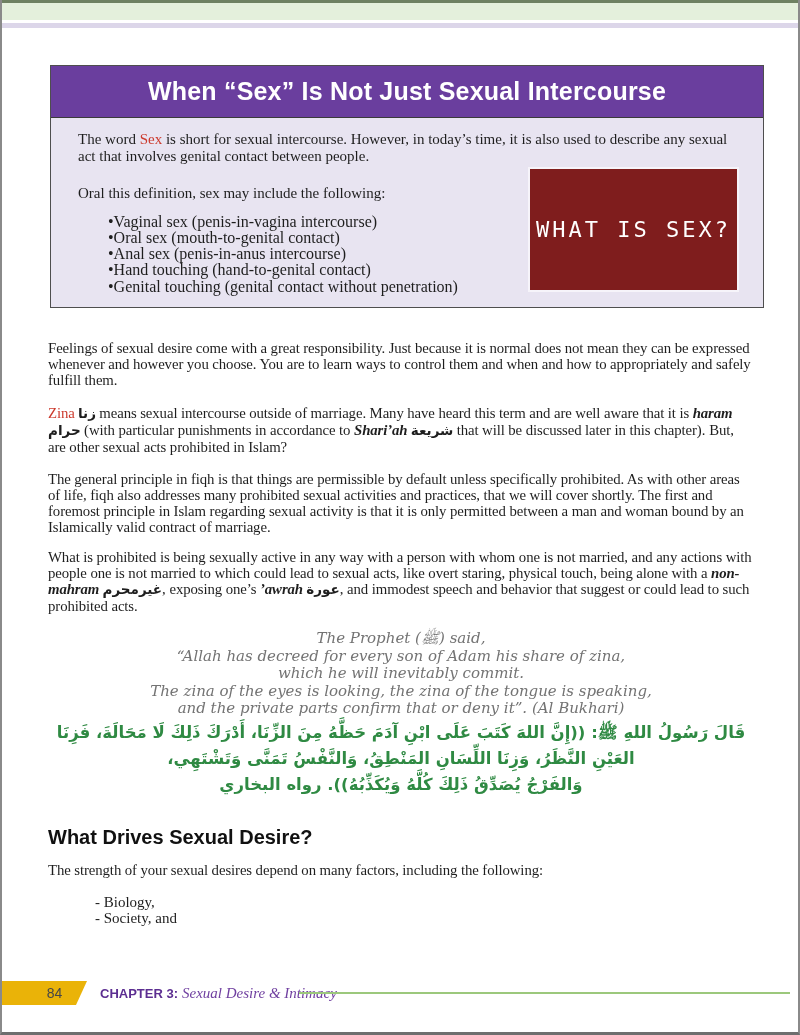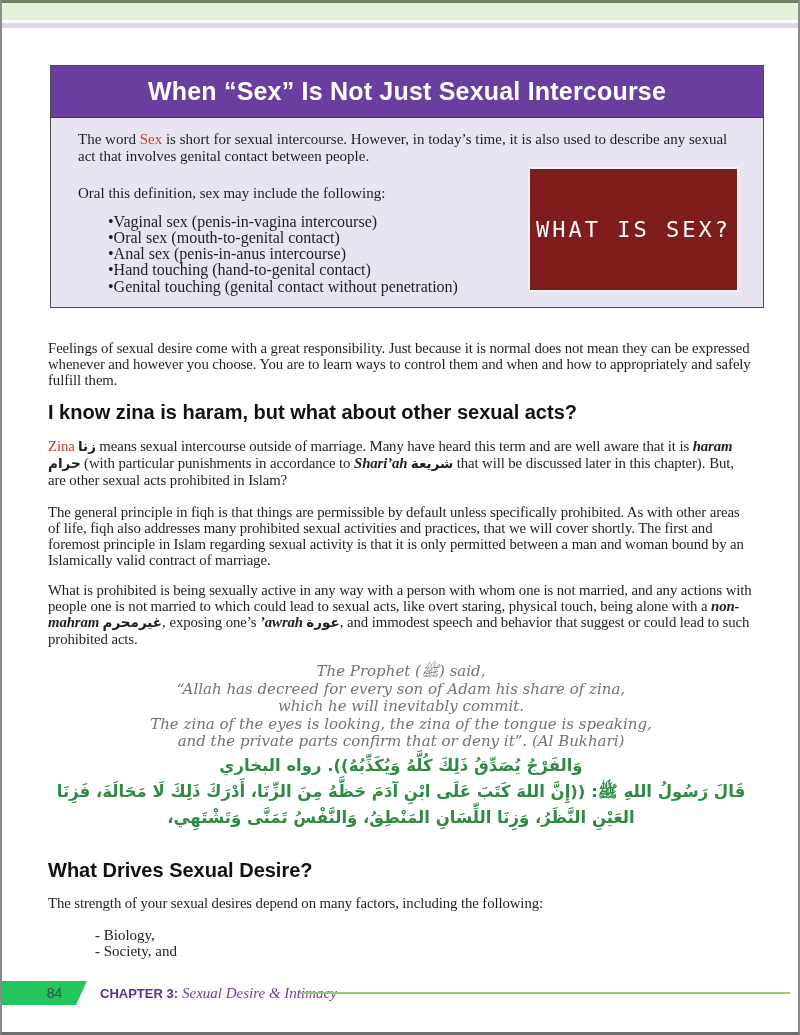--- a/index.html
+++ b/index.html
@@ -43,21 +43,21 @@
   .ar-inline{font-family:"Liberation Serif","DejaVu Sans",serif;font-weight:bold;font-size:13.5px;}
 
   .quote{margin-top:16px;text-align:center;font-family:"DejaVu Serif",serif;font-style:italic;
     font-size:15px;line-height:17.6px;color:#737373;}
   .arabic{margin-top:2px;text-align:center;direction:rtl;font-family:"DejaVu Sans",sans-serif;
     font-weight:bold;font-size:16.5px;line-height:26px;color:#2f8a43;}
 
   .factors{margin:17px 0 0 47px;font-size:15px;line-height:15.6px;}
 
   .footer{position:absolute;left:0;right:2px;top:981px;height:24px;}
-  .badge{position:absolute;left:0;top:0;width:85px;height:24px;background:#22c55e;
+  .badge{position:absolute;left:0;top:0;width:85px;height:24px;background:#eab308;
     clip-path:polygon(0 0,85px 0,74px 24px,0 24px);}
   .badge span{display:block;text-align:center;padding-left:20px;line-height:24px;
     font-family:"Liberation Sans",sans-serif;font-size:14px;color:#474747;}
   .chapter{position:absolute;left:98px;top:0;height:24px;line-height:24px;white-space:nowrap;}
   .ch-label{font-family:"Liberation Sans",sans-serif;font-weight:bold;font-size:13px;color:#5c2e91;}
   .ch-title{font-family:"Liberation Serif",serif;font-style:italic;font-size:15px;color:#7040a0;}
   .rule{position:absolute;left:297px;right:6px;top:11px;height:2px;background:#9cc87c;}
 </style>
 </head>
 <body>
@@ -84,39 +84,38 @@
           <li>Oral sex (mouth-to-genital contact)</li>
           <li>Anal sex (penis-in-anus intercourse)</li>
           <li>Hand touching (hand-to-genital contact)</li>
           <li>Genital touching (genital contact without penetration)</li>
         </ul>
       </div>
     </section>
 
     <p class="body-p p1">Feelings of sexual desire come with a great responsibility. Just because it is normal does not mean they can be expressed whenever and however you choose. You are to learn ways to control them and when and how to appropriately and safely fulfill them.</p>
 
-    <h2 class="h-zina">I know zina is haram, but what about other sexual acts?</h2>
 
     <p class="body-p p2"><span class="red">Zina</span><span class="ar-inline"> زنا </span><span>means sexual intercourse outside of marriage. Many have heard this term and are well aware that it is </span><span class="ar-term">haram</span><span class="ar-inline"> حرام </span><span>(with particular punishments in accordance to </span><span class="ar-term">Shari’ah</span><span class="ar-inline"> شريعة </span><span>that will be discussed later in this chapter). But, are other sexual acts prohibited in Islam?</span></p>
 
     <p class="body-p p3">The general principle in fiqh is that things are permissible by default unless specifically prohibited. As with other areas of life, fiqh also addresses many prohibited sexual activities and practices, that we will cover shortly. The first and foremost principle in Islam regarding sexual activity is that it is only permitted between a man and woman bound by an Islamically valid contract of marriage.</p>
 
     <p class="body-p p4"><span>What is prohibited is being sexually active in any way with a person with whom one is not married, and any actions with people one is not married to which could lead to sexual acts, like overt staring, physical touch, being alone with a </span><span class="ar-term">non-mahram</span><span class="ar-inline"> غيرمحرم</span><span>, exposing one’s </span><span class="ar-term">’awrah</span><span class="ar-inline"> عورة</span><span>, and immodest speech and behavior that suggest or could lead to such prohibited acts.</span></p>
 
     <div class="quote">
       <div>The Prophet (ﷺ) said,</div>
       <div>“Allah has decreed for every son of Adam his share of zina,</div>
       <div>which he will inevitably commit.</div>
       <div>The zina of the eyes is looking, the zina of the tongue is speaking,</div>
       <div>and the private parts confirm that or deny it”. (Al Bukhari)</div>
     </div>
 
     <div class="arabic">
+      <div>قَالَ رَسُولُ اللهِ ﷺ: ((إِنَّ اللهَ كَتَبَ عَلَى ابْنِ آدَمَ حَظَّهُ مِنَ الزِّنَا، أَدْرَكَ ذَلِكَ لَا مَحَالَةَ، فَزِنَا العَيْنِ النَّظَرُ، وَزِنَا اللِّسَانِ المَنْطِقُ، وَالنَّفْسُ تَمَنَّى وَتَشْتَهِي،</div>
       <div>وَالفَرْجُ يُصَدِّقُ ذَلِكَ كُلَّهُ وَيُكَذِّبُهُ)). رواه البخاري</div>
-      <div>قَالَ رَسُولُ اللهِ ﷺ: ((إِنَّ اللهَ كَتَبَ عَلَى ابْنِ آدَمَ حَظَّهُ مِنَ الزِّنَا، أَدْرَكَ ذَلِكَ لَا مَحَالَةَ، فَزِنَا العَيْنِ النَّظَرُ، وَزِنَا اللِّسَانِ المَنْطِقُ، وَالنَّفْسُ تَمَنَّى وَتَشْتَهِي،</div>
     </div>
 
     <h2 class="h-drives">What Drives Sexual Desire?</h2>
 
     <p class="body-p p5">The strength of your sexual desires depend on many factors, including the following:</p>
 
     <div class="factors">
       <div>- Biology,</div>
       <div>- Society, and</div>
 

